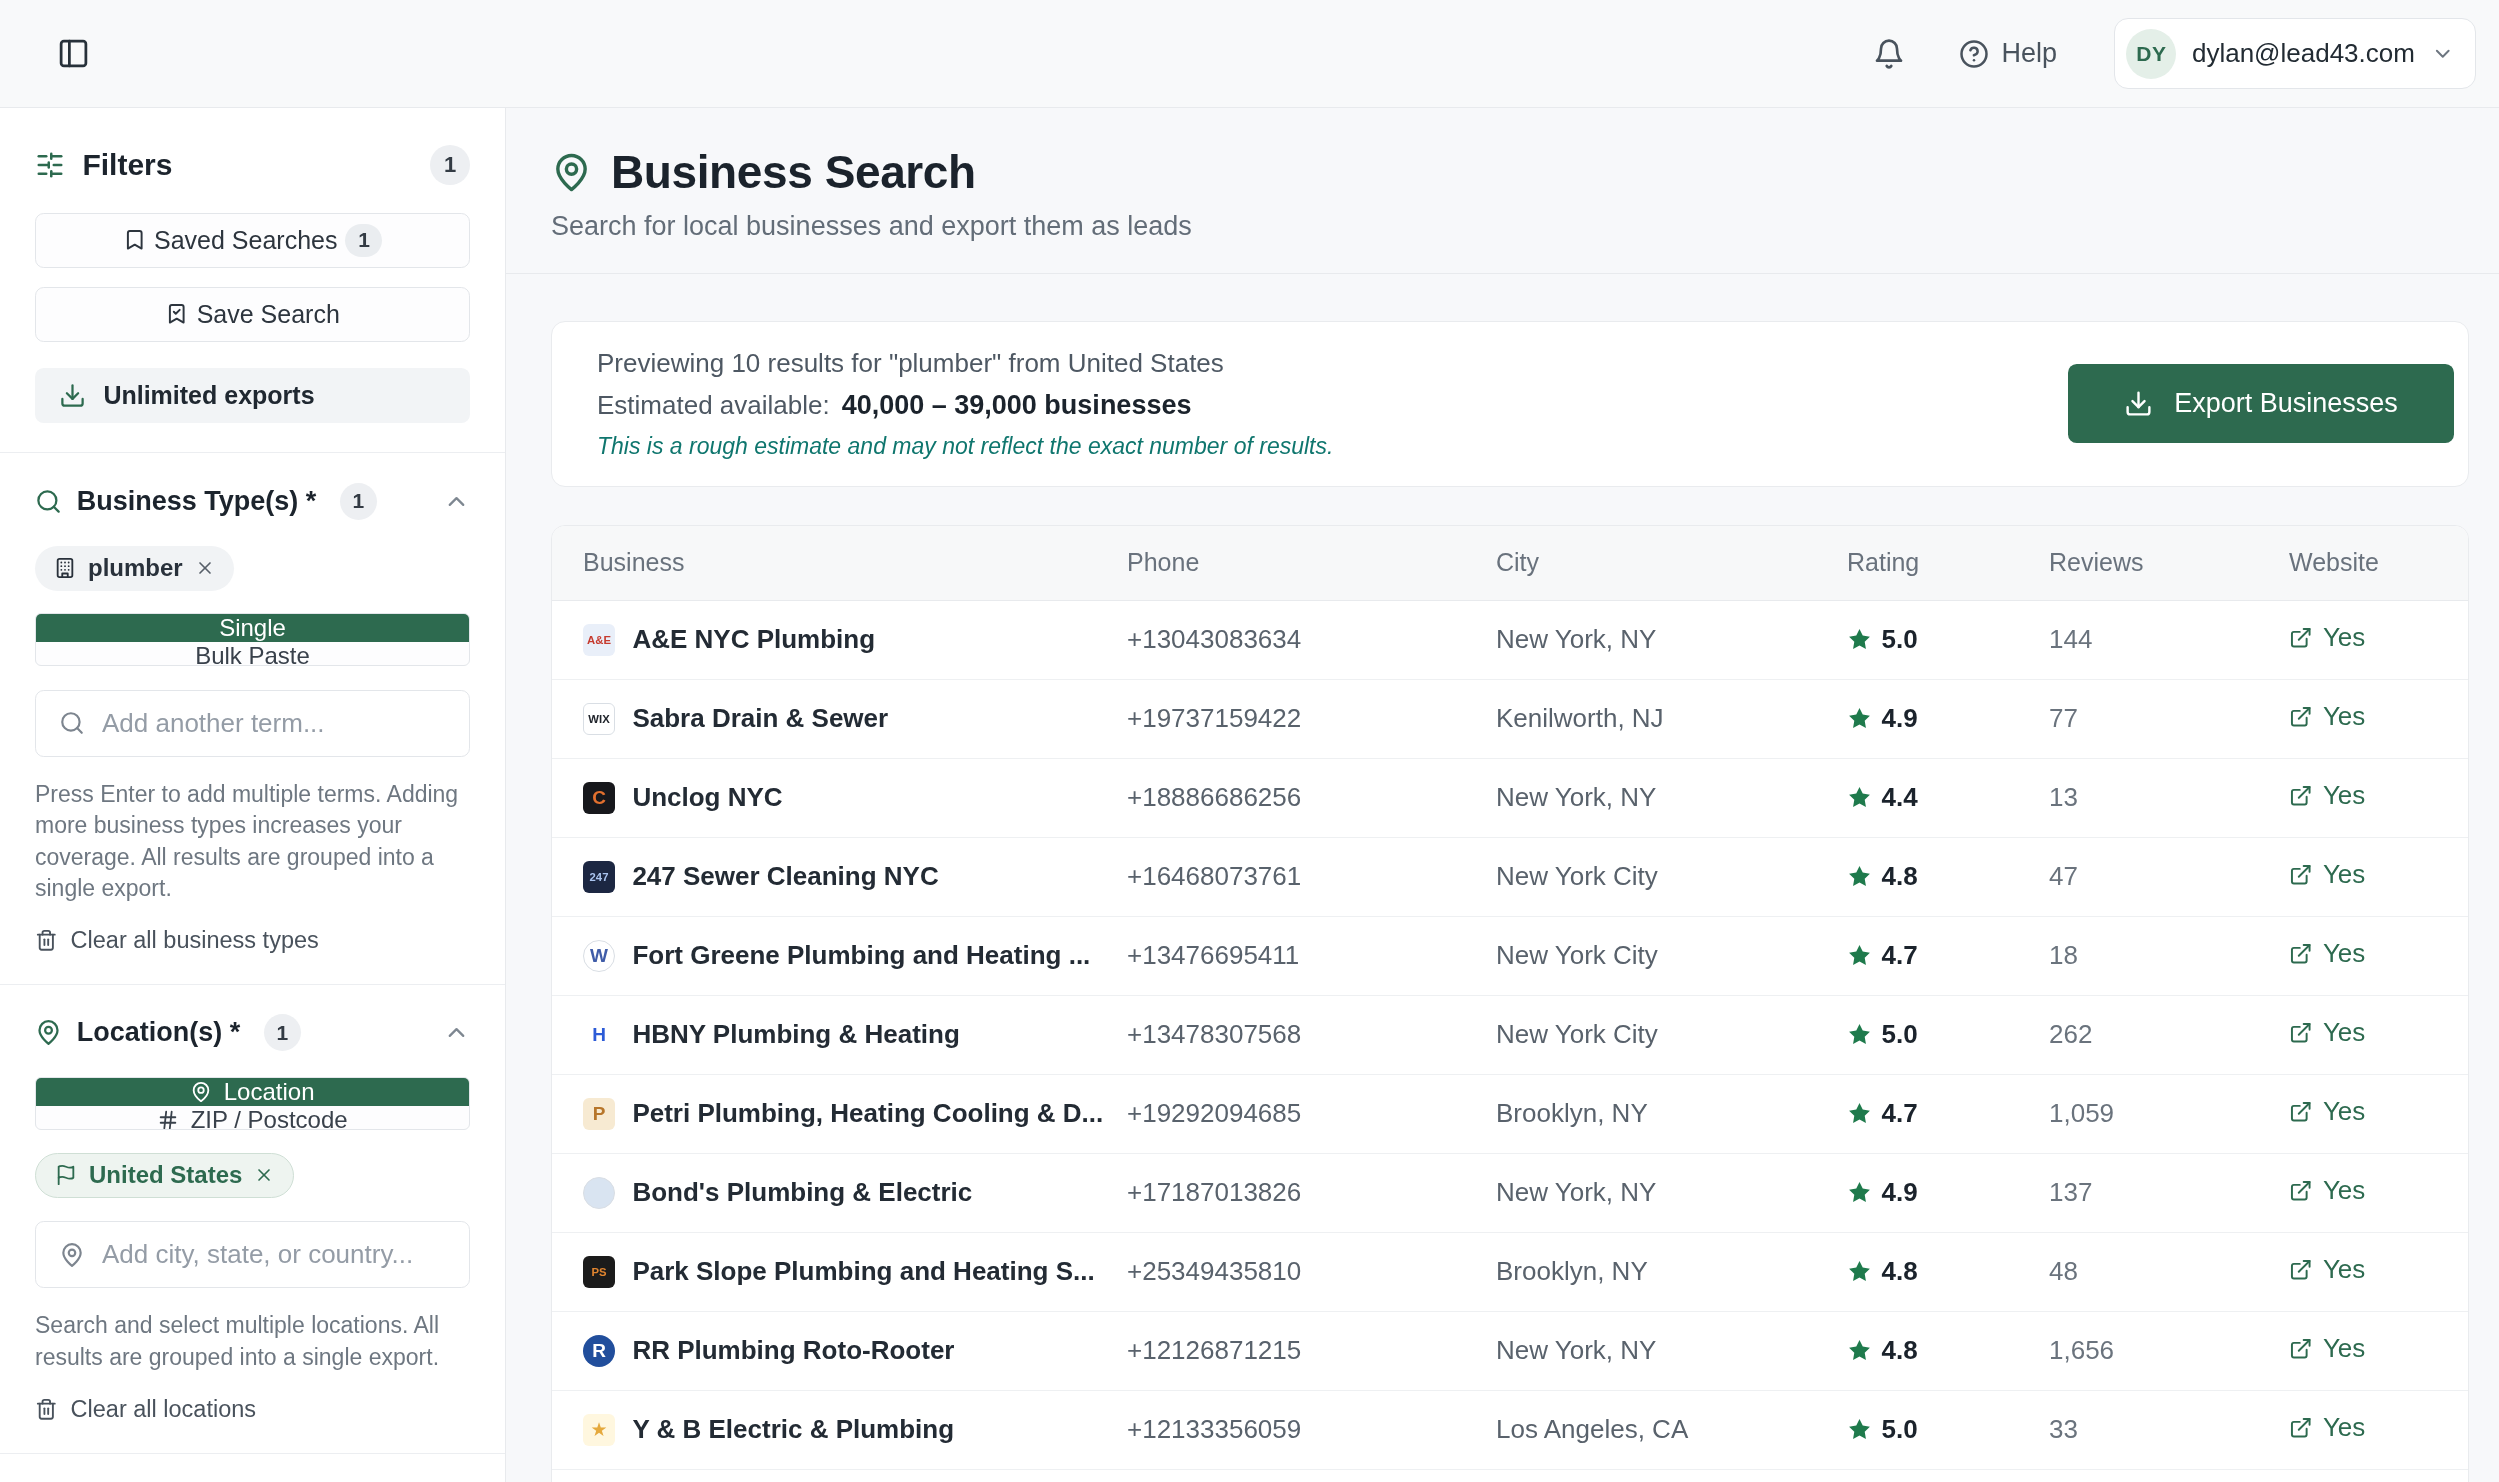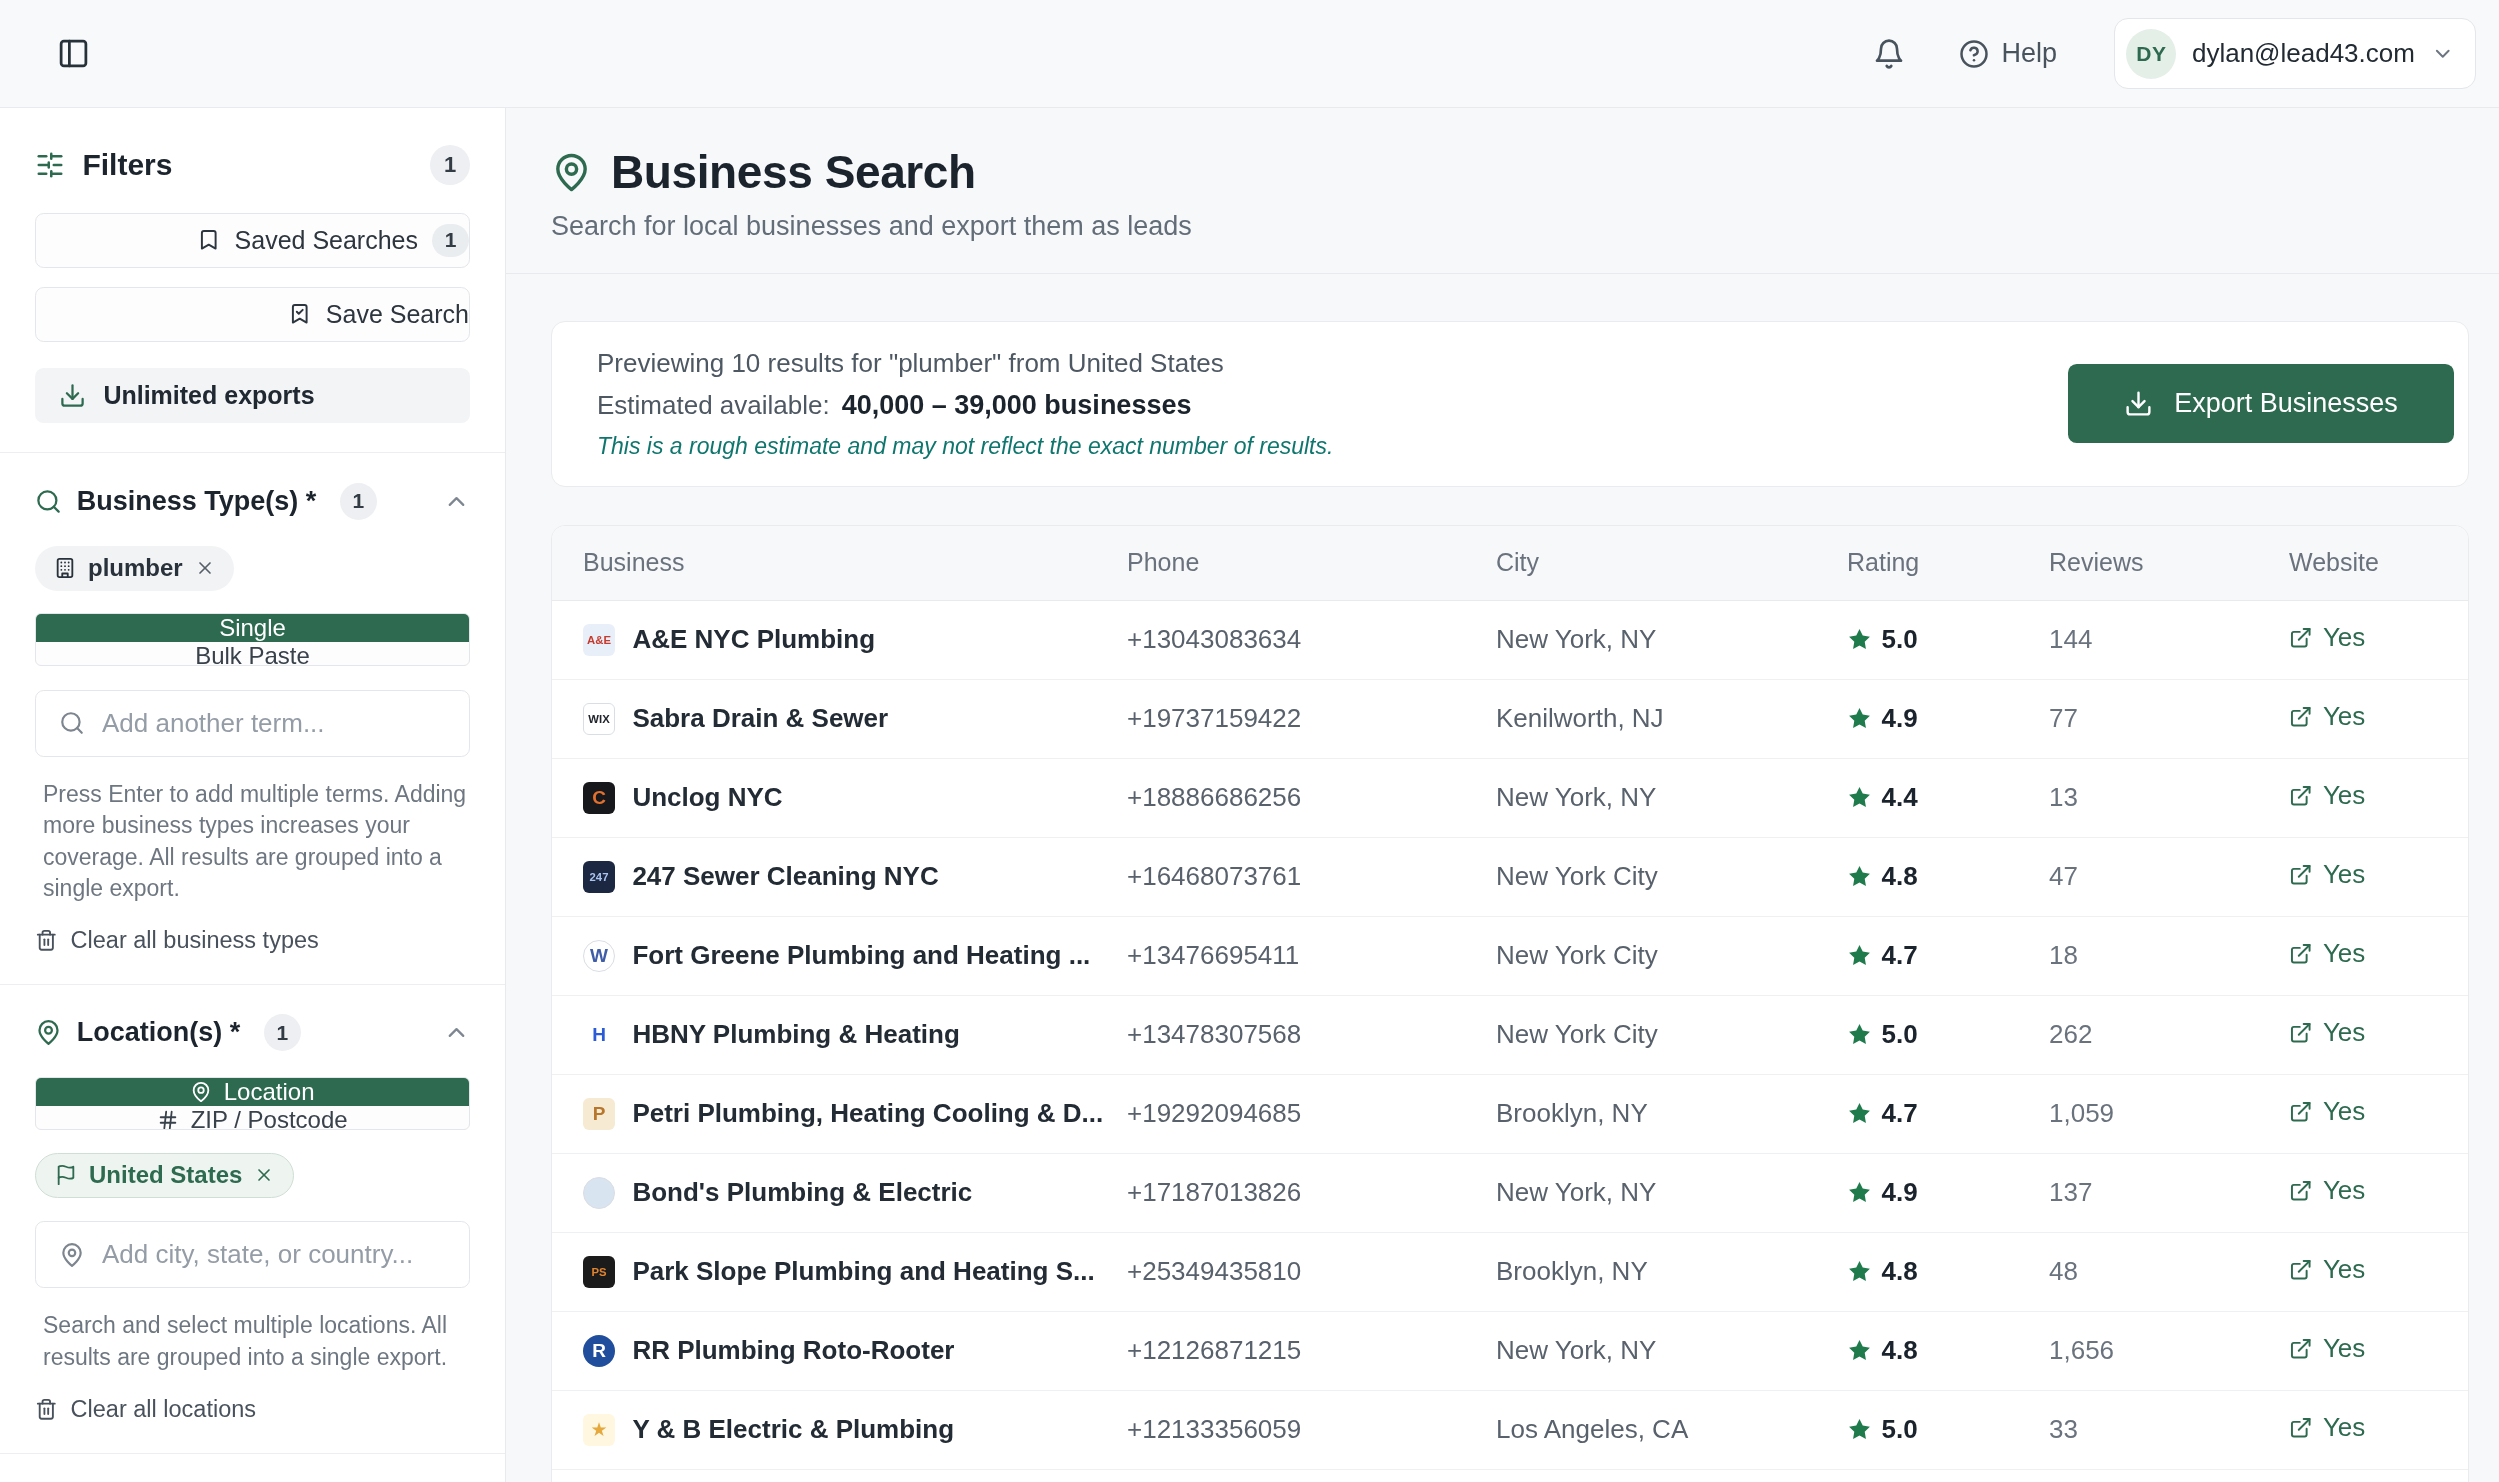--- a/index.html
+++ b/index.html
@@ -32,21 +32,21 @@
   
   .shell { display:flex; height:1375px; }
 
   
   .sidebar { width:506px; min-width:506px; background:#fff; border-right:0.9px solid #e8eaed; padding:33px 35px 0; overflow:hidden; }
   .filters-row { display:flex; align-items:center; gap:17.4px; margin:3.5px 0 28px; color:#2d6a4f; }
   .filters-title { font-size:30px; font-weight:700; color:#1c242d; }
   .badge-circle { margin-left:auto; min-width:40px; height:40px; padding:0 12px; border-radius:20px; background:#edeff2; color:#333b44; font-size:22px; font-weight:600; display:flex; align-items:center; justify-content:center; }
   .btn-outline {
     width:100%; height:55px; border:0.9px solid #e3e6ea; border-radius:8.7px; background:#fdfdfe;
-    display:flex; align-items:center; justify-content:flex-end; gap:14px;
+    display:flex; align-items:center; justify-content:center; gap:8px;
     font-size:25px; font-weight:500; color:#2d353e; cursor:pointer; font-family:inherit;
   }
   .btn-outline + .btn-outline { margin-top:19px; }
   .badge-sm { min-width:37px; height:33px; padding:0 10.4px; border-radius:16.5px; background:#eaedf0; color:#333b44; font-size:21px; font-weight:600; display:flex; align-items:center; justify-content:center; }
   .exports-pill { margin-top:26px; height:55px; border-radius:8.7px; background:#f2f4f6; display:flex; align-items:center; gap:17.4px; padding:0 24px; font-size:25px; font-weight:700; color:#202831; }
   .exports-pill .dl { color:#2d6a4f; }
   .side-divider { height:0.9px; background:#eceef1; margin:29.6px -35px; }
   .section-head { display:flex; align-items:center; gap:14.8px; cursor:pointer; }
   .section-head .sic { color:#2d6a4f; }
   .section-title { font-size:27px; font-weight:700; color:#1c242d; }
@@ -55,21 +55,21 @@
   .chip { display:inline-flex; align-items:center; gap:12px; height:45px; padding:0 19px; border-radius:22.6px; background:#f1f3f5; font-size:24px; font-weight:600; color:#29313b; margin-top:26px; }
   .chip .x { color:#565f69; cursor:pointer; display:flex; }
   .chip.green { background:#eef4f0; border:1.7px solid #cfdfd5; color:#2d6a4f; }
   .chip.green .x { color:#2d6a4f; }
   .toggle { display:flex; height:53px; margin-top:22.6px; border:0.9px solid #e3e6ea; border-radius:6px; overflow:hidden; background:#fdfdfe;flex-direction:column; }
   .toggle-opt { flex:1; display:flex; align-items:center; justify-content:center; gap:11.3px; font-size:24px; color:#39414b; cursor:pointer; }
   .toggle-opt.active { background:#2d6a4f; color:#fff; }
   .search-box { margin-top:23.5px; height:67px; border:0.9px solid #e3e6ea; border-radius:8.7px; background:#fff; display:flex; align-items:center; gap:17.4px; padding:0 22.6px; color:#7d858f; }
   .search-box input { border:none; outline:none; flex:1; font-size:26px; color:#29313b; font-family:inherit; background:transparent; }
   .search-box input::placeholder { color:#949ca6; }
-  .help-text { margin-top:22px; font-size:23px; line-height:1.37; color:#6e7781;margin-left:8px; }
+  .help-text { margin-top:22px; font-size:23px; line-height:1.37; color:#6e7781; }
   .clear-row { margin-top:22.6px; display:flex; align-items:center; gap:13px; font-size:23.5px; color:#49525c; cursor:pointer; }
 
   
   .main { flex:1; display:flex; flex-direction:column; min-width:0; background:#f7f8fa; }
   .main-head { padding:37px 31px 31px 45px; border-bottom:0.9px solid #e8eaed; }
   .title-row { display:flex; align-items:center; gap:19px; color:#2d6a4f; }
   .page-title { font-size:46px; font-weight:700; color:#1b232c; letter-spacing:-0.4px; }
   .page-subtitle { margin-top:12px; font-size:27px; color:#636d78; }
   .main-body { flex:1; padding:47px 31px 0 45px; overflow:hidden; }
   .banner-card { background:#fff; border:0.9px solid #e9ebee; border-radius:14px; padding:26px 14px 26px 45px; display:flex; align-items:center; }

